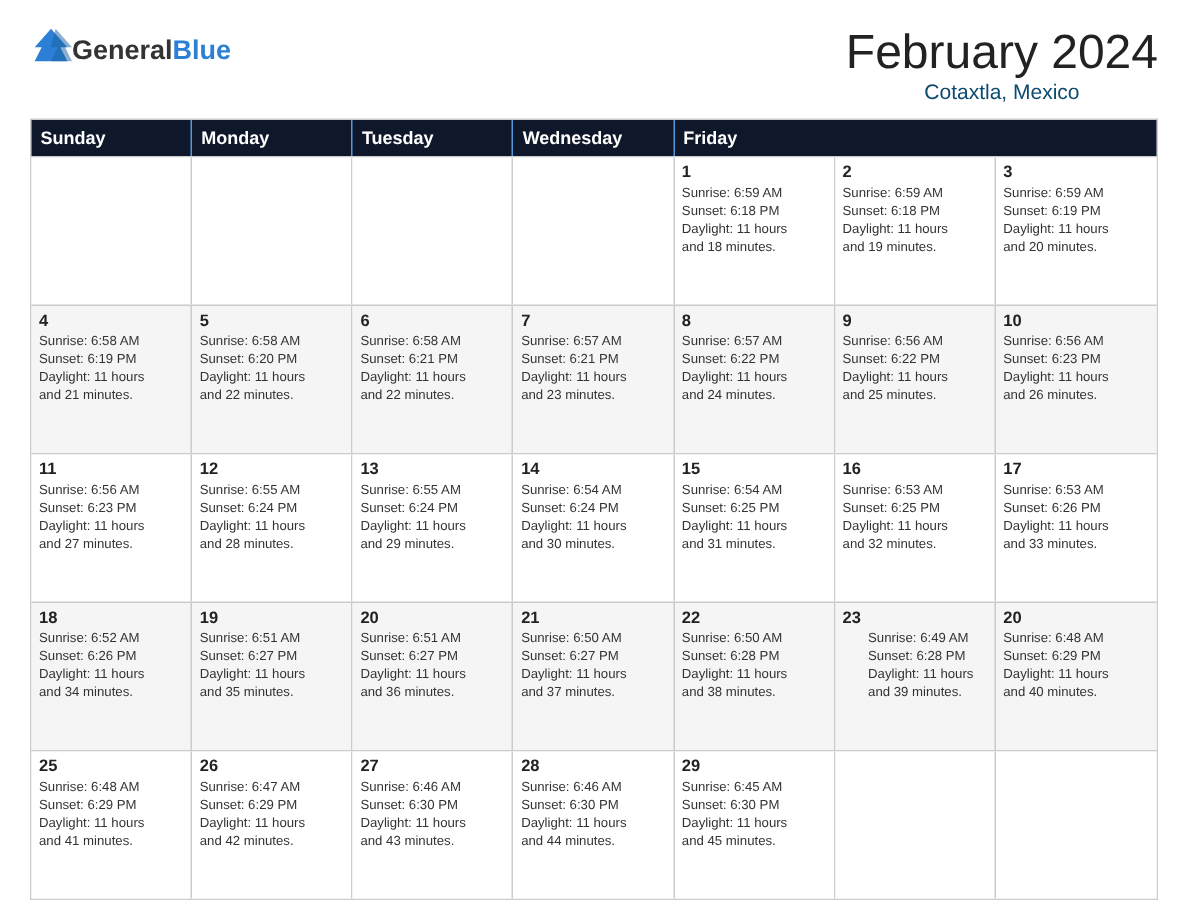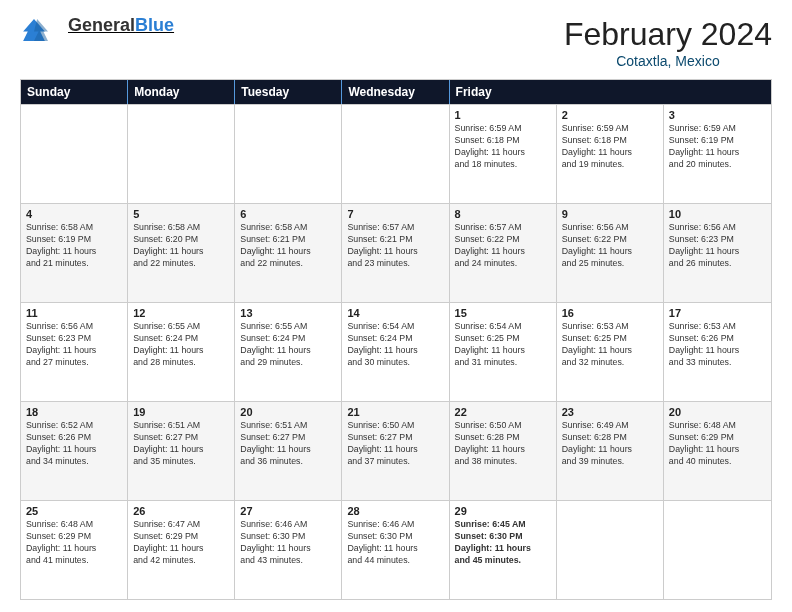--- a/index.html
+++ b/index.html
@@ -18,23 +18,22 @@
       flex-direction: column;
     }
     .header {
       display: flex;
       justify-content: space-between;
       align-items: flex-start;
       margin-bottom: 10px;
     }
     .logo {
       display: flex;
-      align-items: flex-start;
-      gap: 20px;
-      text-decoration: underline;
+      align-items: flex-end;
+      gap: 0;
     }
     .logo-text {
       font-size: 18px;
       font-weight: bold;
       line-height: 1.1;
     }
     .logo-text span.general { color: #333; }
     .logo-text span.blue { color: #2b7fd4; }
     .logo-icon {
       width: 28px;
@@ -298,21 +297,21 @@
           </div>
           <div class="cal-cell shaded">
             <div class="day-num">22</div>
             <div class="day-info" style="white-space: pre-line;">Sunrise: 6:50 AM
 Sunset: 6:28 PM
 Daylight: 11 hours
 and 38 minutes.</div>
           </div>
           <div class="cal-cell shaded">
             <div class="day-num">23</div>
-            <div class="day-info" style="white-space: pre-line;">Sunrise: 6:49 AM
+            <div class="day-info" style="white-space: pre-line; margin-left: 17px;">Sunrise: 6:49 AM
 Sunset: 6:28 PM
 Daylight: 11 hours
 and 39 minutes.</div>
           </div>
           <div class="cal-cell shaded">
             <div class="day-num">20</div>
             <div class="day-info" style="white-space: pre-line;">Sunrise: 6:48 AM
 Sunset: 6:29 PM
 Daylight: 11 hours
 and 40 minutes.</div>
@@ -342,21 +341,21 @@
           </div>
           <div class="cal-cell">
             <div class="day-num">28</div>
             <div class="day-info" style="white-space: pre-line;">Sunrise: 6:46 AM
 Sunset: 6:30 PM
 Daylight: 11 hours
 and 44 minutes.</div>
           </div>
           <div class="cal-cell">
             <div class="day-num">29</div>
-            <div class="day-info" style="white-space: pre-line; font-weight: bold;">Sunrise: 6:45 AM
+            <div class="day-info" style="white-space: pre-line;">Sunrise: 6:45 AM
 Sunset: 6:30 PM
 Daylight: 11 hours
 and 45 minutes.</div>
           </div>
           <div class="cal-cell empty"></div>
           <div class="cal-cell empty"></div>
         </div>
       </div>
   </div>
 </div>

